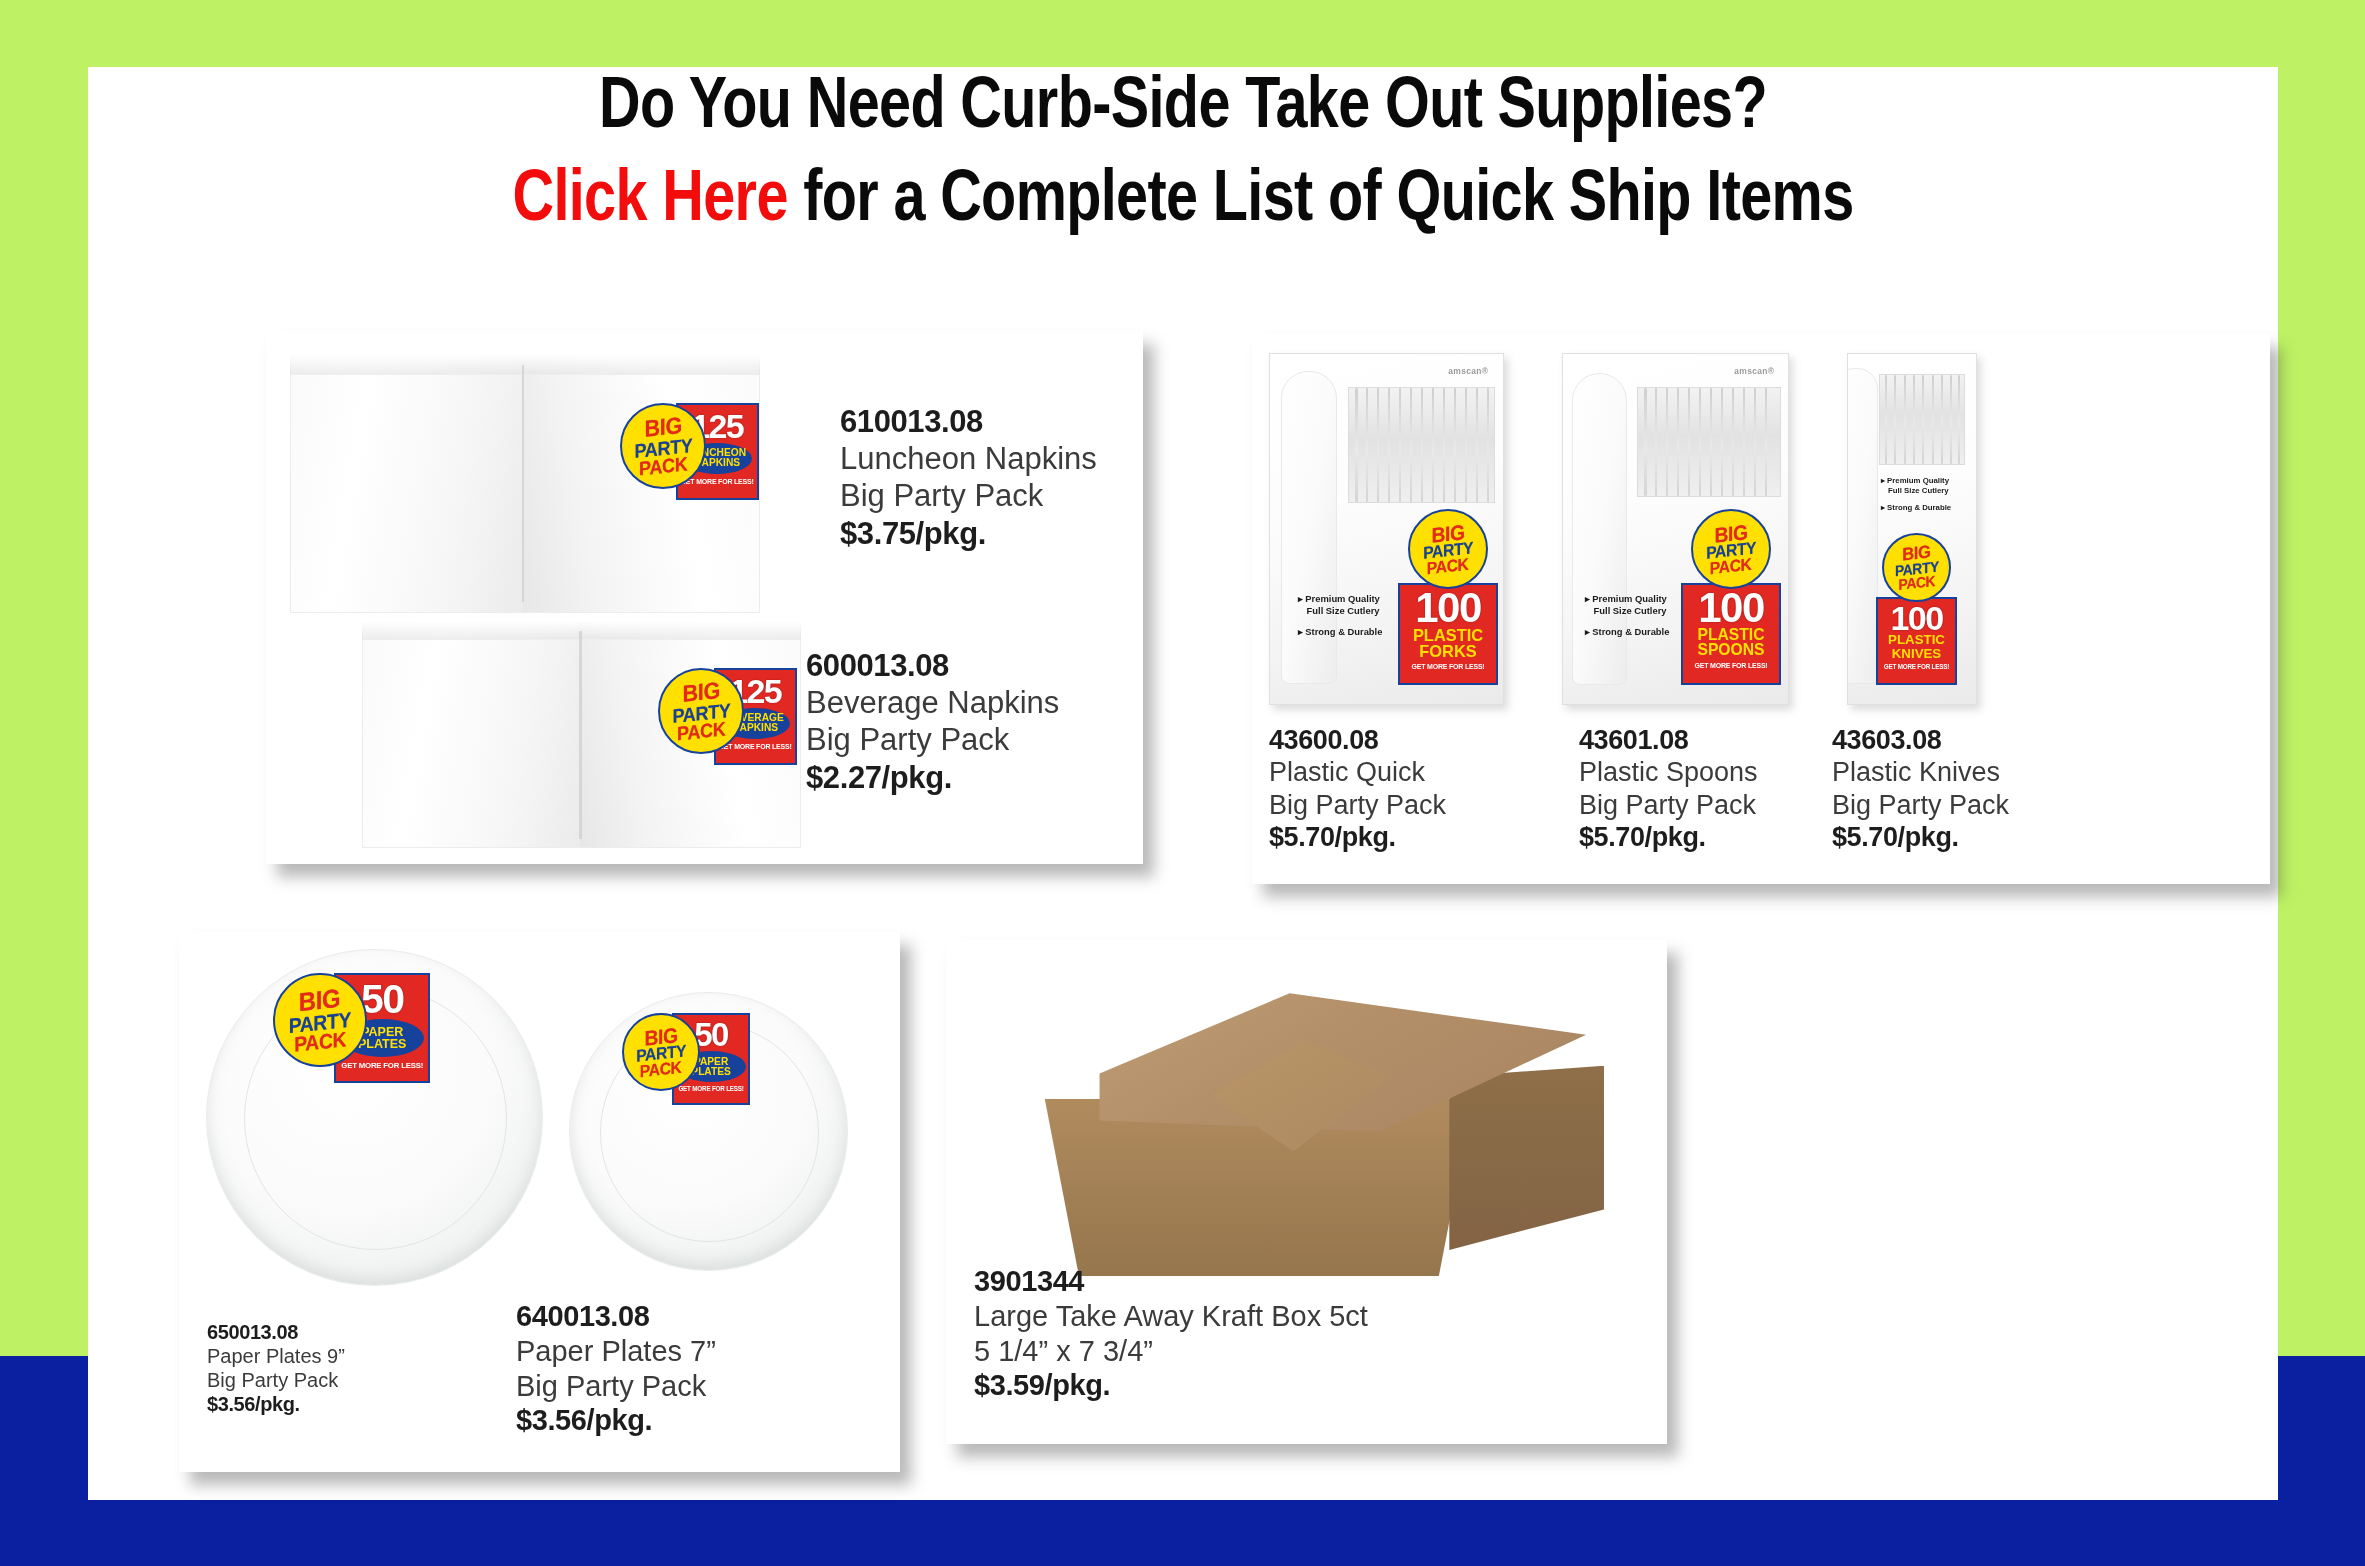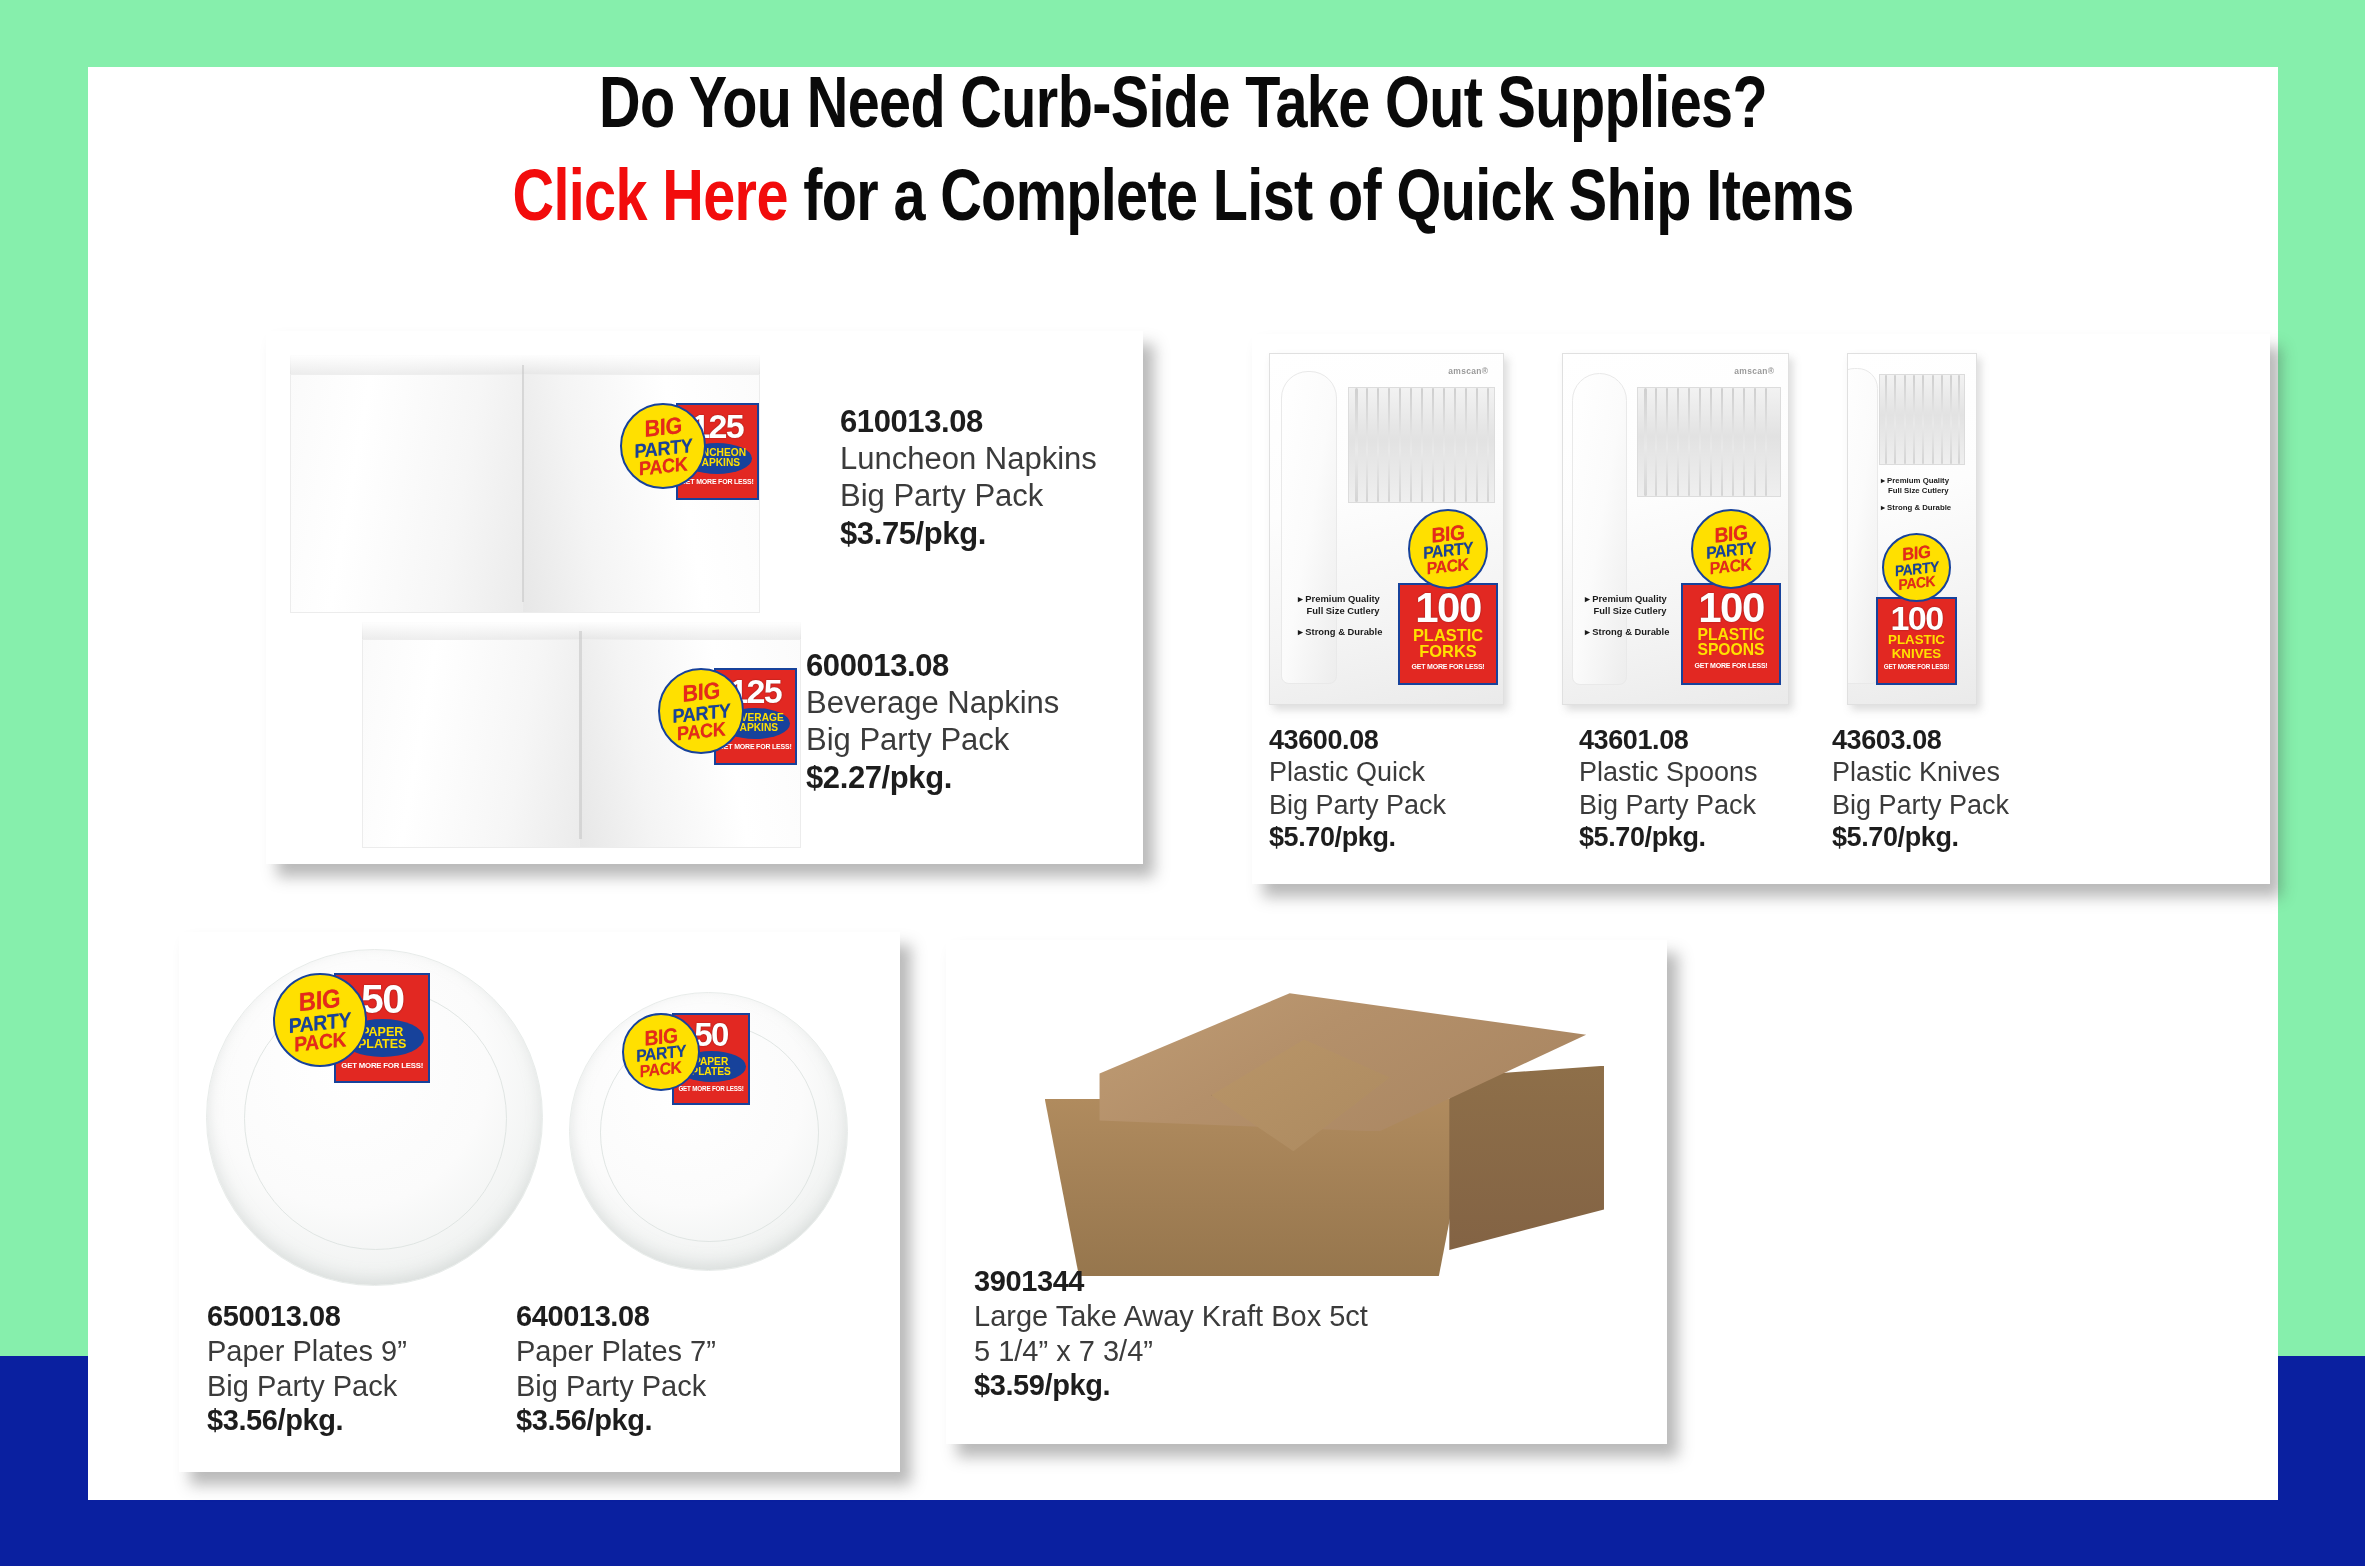--- a/index.html
+++ b/index.html
@@ -8,21 +8,21 @@
     background: #0A20A0;
     font-family: "Liberation Sans", sans-serif;
     overflow: hidden;
   }
 
   
   #poster {
     position: absolute;
     left: 0; top: 0;
     width: 2366px; height: 1356px;
-    background: #86efac;
+    background: #bef264;
   }
   #sheet {
     position: absolute;
     left: 88px; top: 67px;
     width: 2190px; height: 1433px;
     background: #ffffff;
   }
 
   
   .headline {
@@ -479,21 +479,21 @@
       <div class="bpp-red" style="width:78px;height:92px;">
         <div class="bpp-count" style="font-size:33px;">50</div>
         <div class="bpp-oval" style="width:69px;height:31px;font-size:10.2px;margin-top:1.6px;">
           <div>PAPER</div>
           <div>PLATES</div>
         </div>
         <div class="bpp-gmfl" style="font-size:6.3px;margin-top:3.1px;">GET MORE FOR LESS!</div>
       </div>
     </div>
 
-    <div class="ptext" style="left:28px; top:367px; font-size:29px;">
+    <div class="ptext" style="left:28px; top:388px; font-size:20px;">
       <div class="sku">650013.08</div>
       <div class="pname">Paper Plates 9”</div>
       <div class="pname">Big Party Pack</div>
       <div class="price">$3.56/pkg.</div>
     </div>
 
     <div class="ptext" style="left:337px; top:367px; font-size:29px;">
       <div class="sku">640013.08</div>
       <div class="pname">Paper Plates 7”</div>
       <div class="pname">Big Party Pack</div>

